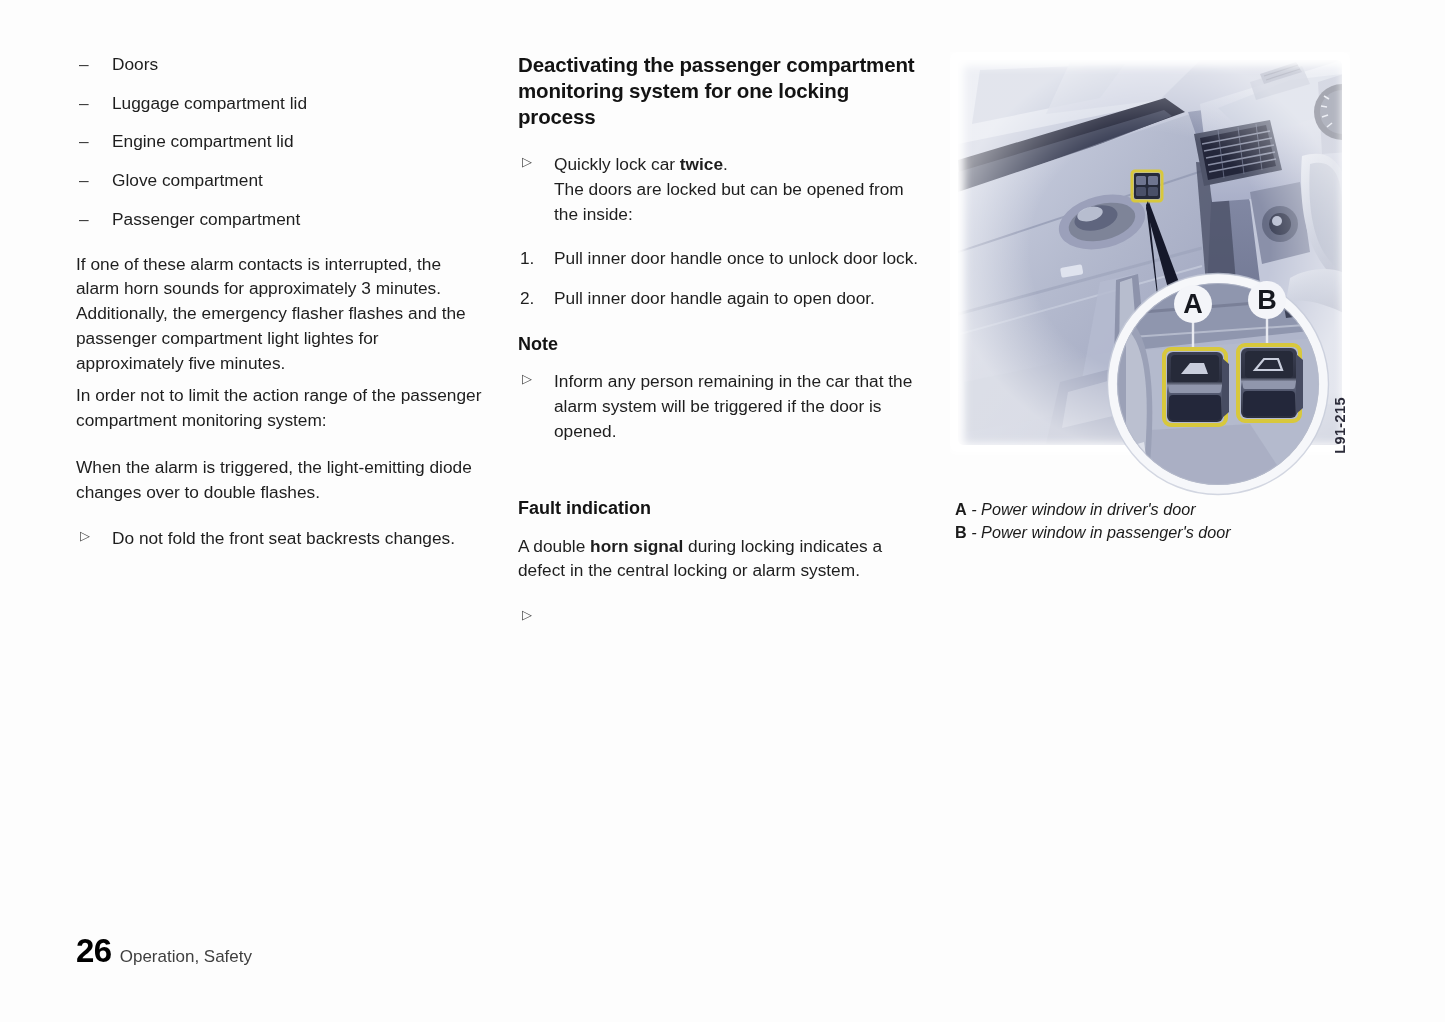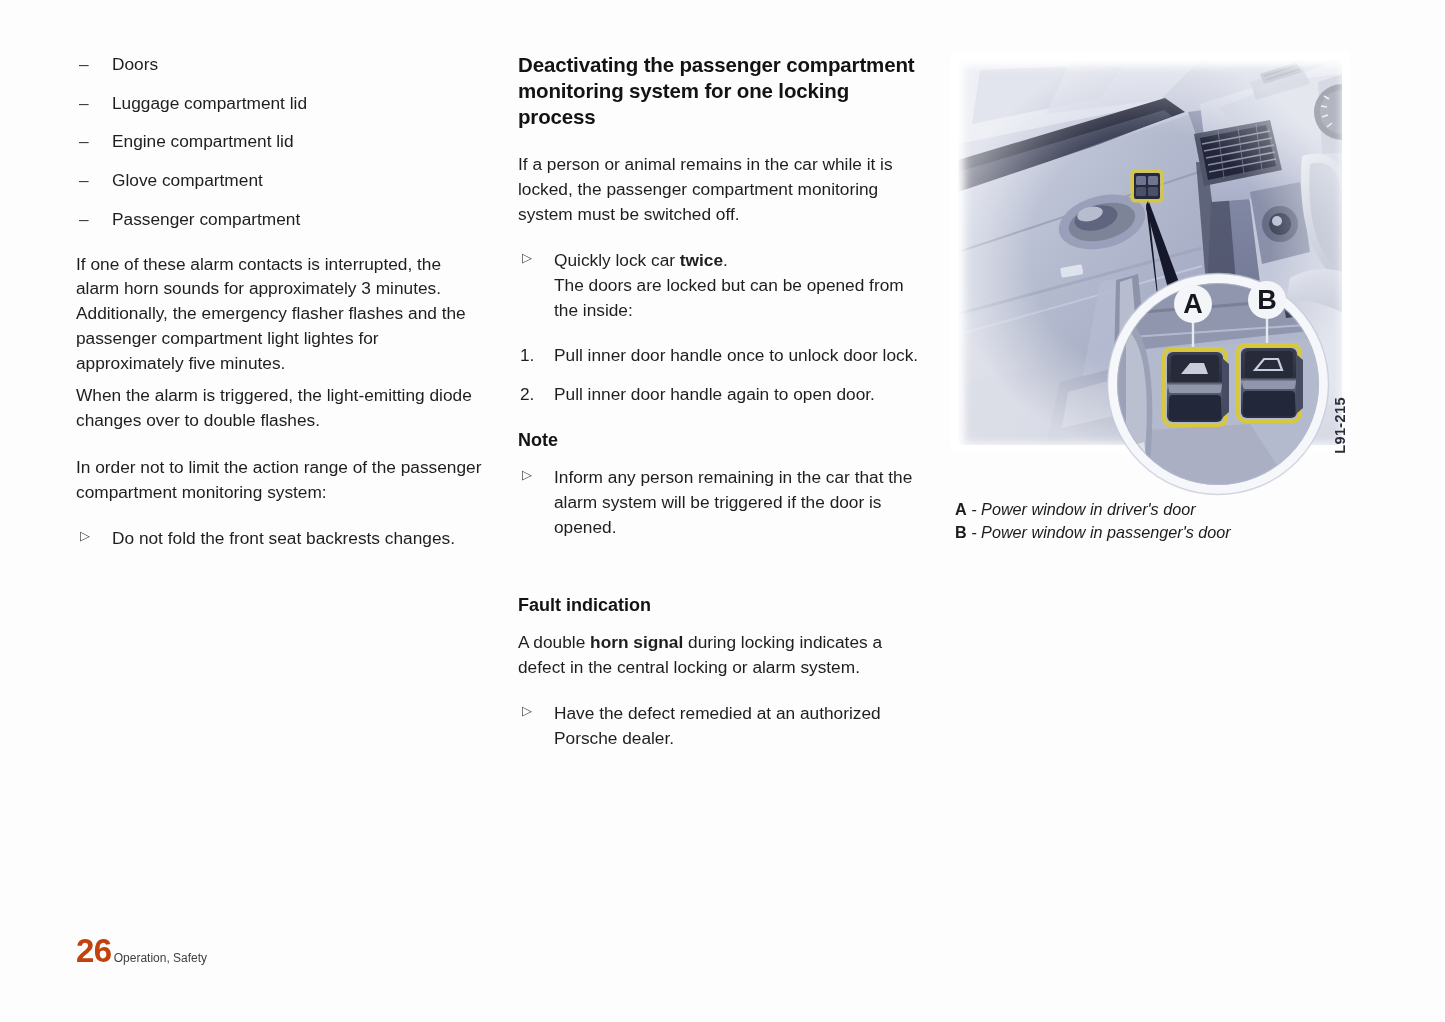--- a/index.html
+++ b/index.html
@@ -164,27 +164,27 @@
   .footer {
     position: absolute;
     left: 76px;
     bottom: 52px;
     display: flex;
     align-items: baseline;
   }
   .footer .pagenum {
     font-size: 33px;
     font-weight: bold;
-    color: #c2410c;
+    color: #000000;
     letter-spacing: -0.5px;
   }
   .footer .sect {
-    font-size: 12px;
+    font-size: 17px;
     color: #3f3f3f;
-    margin-left: 2px;
+    margin-left: 8px;
   }
 </style>
 </head>
 <body>
 
 <div class="page">
 
   <div class="col col-1">
 
 
@@ -205,37 +205,36 @@
         <span class="dash-mark">–</span>
         <span>Glove compartment</span>
       </li>
       <li>
         <span class="dash-mark">–</span>
         <span>Passenger compartment</span>
       </li>
     </ul>
 
     <p class="para tight">If one of these alarm contacts is interrupted, the alarm horn sounds for approximately 3 minutes. Additionally, the emergency flasher flashes and the passenger compartment light lightes for approximately five minutes.</p>
+    <p class="para">In order not to limit the action range of the passenger compartment monitoring system:</p>
+
     <p class="para">When the alarm is triggered, the light-emitting diode changes over to double flashes.</p>
-
-    <p class="para">In order not to limit the action range of the passenger compartment monitoring system:</p>
 
     <ul class="tri-list">
       <li>
         <span class="tri-mark">▷</span>
         <span>Do not fold the front seat backrests changes.</span>
       </li>
     </ul>
   </div>
 
   <div class="col col-2">
 
     <h2 class="heading">Deactivating the passenger compartment monitoring system for one locking process</h2>
 
-    <p class="para">If a person or animal remains in the car while it is locked, the passenger compartment monitoring system must be switched off.</p>
 
     <ul class="tri-list">
       <li>
         <span class="tri-mark">▷</span>
         <span>Quickly lock car </span><strong>twice</strong><span>.</span><br>
         <span>The doors are locked but can be opened from the inside:</span>
       </li>
     </ul>
 
     <ol class="num-list">
@@ -260,21 +259,20 @@
 
     <div class="gap-lg"></div>
 
     <h3 class="subheading">Fault indication</h3>
 
     <p class="para"><span>A double </span><strong>horn signal</strong><span> during locking indicates a defect in the central locking or alarm system.</span></p>
 
     <ul class="tri-list">
       <li>
         <span class="tri-mark">▷</span>
-        <span>Have the defect remedied at an authorized Porsche dealer.</span>
       </li>
     </ul>
   </div>
 
   <div class="illus-wrap">
     <svg class="illus-svg" width="400" height="445" viewBox="0 0 400 445">
       <defs>
         <linearGradient id="gDoorPanel" x1="0" y1="0" x2="1" y2="1">
           <stop offset="0%" stop-color="#cfd4e4"></stop>
           <stop offset="45%" stop-color="#b4bace"></stop>

